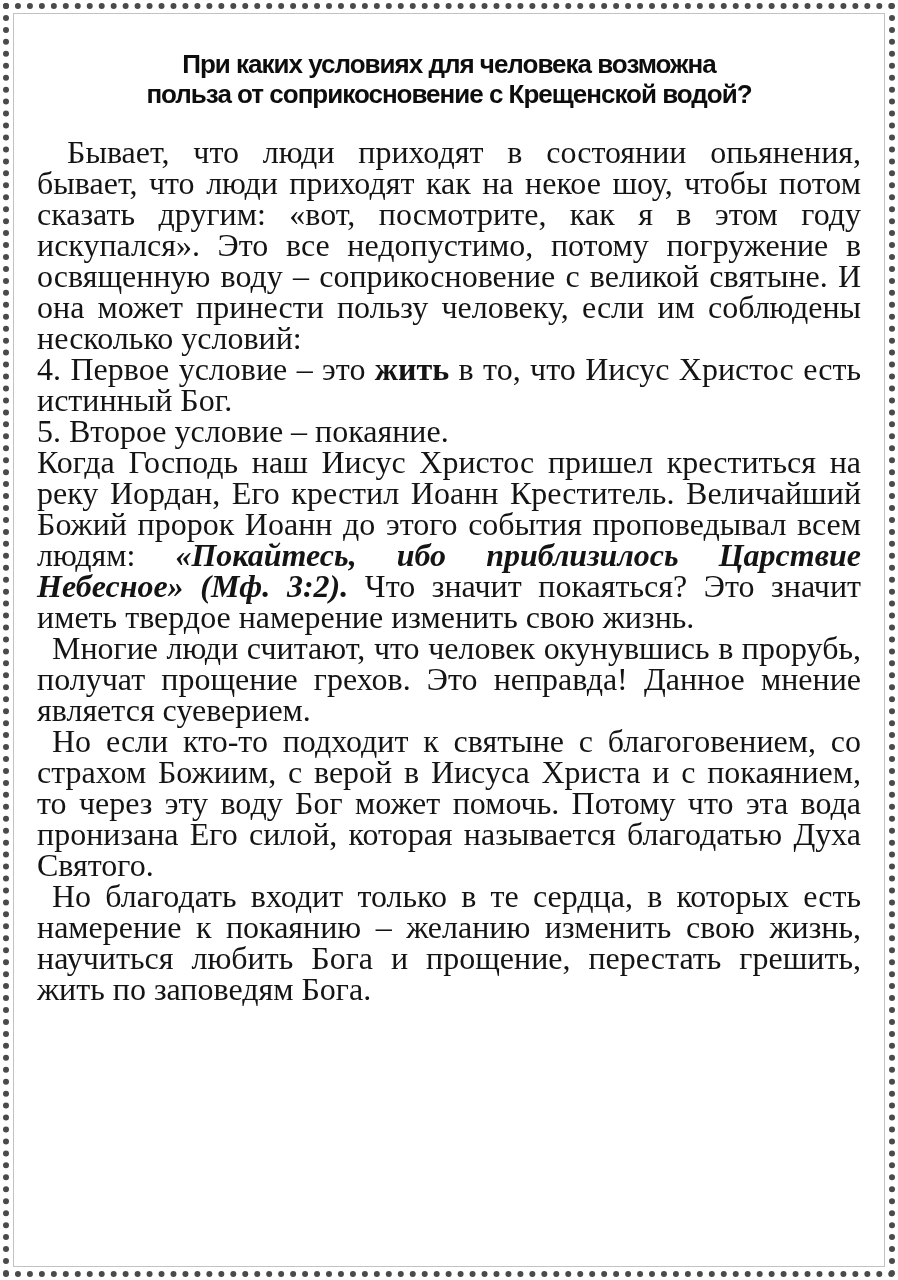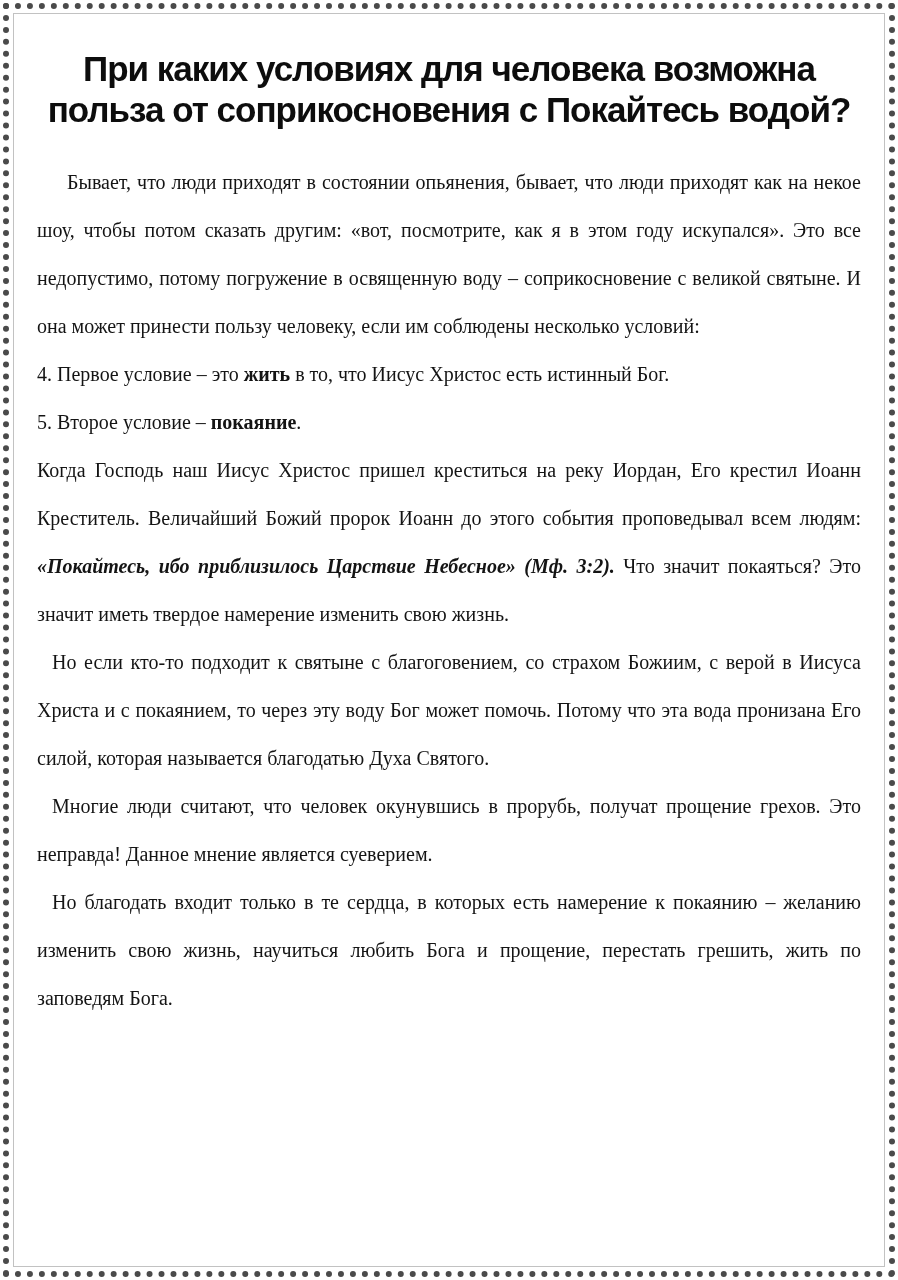--- a/index.html
+++ b/index.html
@@ -32,64 +32,64 @@
   }
   .content {
     position: absolute;
     left: 37px;
     right: 37px;
     top: 0;
   }
   .headline {
     font-family: "Liberation Sans", sans-serif;
     font-weight: bold;
-    font-size: 35px;
+    font-size: 26px;
     line-height: 1.17;
     letter-spacing: -1px;
     text-align: center;
     color: #0d0d0d;
   }
   .h1 { margin: 49px 0 0 0; }
   .h2 { margin: 30px 0 28px 0; }
   .h3 { margin: 56px 0 30px 0; }
   .bodytext p {
-    font-size: 20px;
-    line-height: 48px;
+    font-size: 32px;
+    line-height: 31px;
     text-align: justify;
     margin: 0;
     color: #141414;
   }
   .first-para { margin-top: 27px !important; }
   .indent-lg { text-indent: 30px; }
   .indent-sm { text-indent: 15px; }
 </style>
 </head>
 <body>
 
 <div id="page">
 
   <div class="frame-chain"></div>
   <div class="frame-line"></div>
 
   <div class="content">
 
     <div class="headline h1">
       <div>При каких условиях для человека возможна</div>
-      <div>польза от  соприкосновения с Покайтесь водой?</div>
+      <div>польза от  соприкосновение с Крещенской водой?</div>
     </div>
 
     <div class="bodytext">
       <p class="indent-lg first-para">Бывает, что люди приходят в состоянии опьянения, бывает, что люди приходят как на некое шоу, чтобы потом сказать другим: «вот, посмотрите, как я в этом году искупался». Это все недопустимо, потому погружение в освященную воду – соприкосновение с великой святыне. И она может принести пользу человеку, если им соблюдены несколько условий:</p>
       <p><span>4. Первое условие – это </span><span style="font-weight: bold;">жить</span><span> в то, что Иисус Христос есть истинный Бог.</span></p>
-      <p><span>5. Второе условие – </span><span style="font-weight: bold; margin-top: 48px;">покаяние</span><span>.</span></p>
+      <p><span>5. Второе условие – </span><span style="font-weight: normal; margin-top: 48px;">покаяние</span><span>.</span></p>
       <p><span>Когда Господь наш Иисус Христос пришел креститься на реку Иордан, Его крестил Иоанн Креститель. Величайший Божий пророк Иоанн до этого события проповедывал всем людям: </span><span style="font-weight: bold; font-style: italic;">«Покайтесь, ибо приблизилось Царствие Небесное» (Мф. 3:2).</span><span> Что значит покаяться?  Это значит иметь твердое намерение изменить свою жизнь.</span></p>
     </div>
 
 
     <div class="bodytext">
+      <p class="indent-sm">Многие люди считают, что человек окунувшись в прорубь, получат прощение грехов. Это неправда! Данное мнение является суеверием.</p>
       <p class="indent-sm">Но если кто-то подходит к святыне с благоговением, со страхом Божиим, с верой в Иисуса Христа и с покаянием, то через эту воду Бог может помочь. Потому что эта вода пронизана Его силой, которая называется благодатью Духа Святого.</p>
-      <p class="indent-sm">Многие люди считают, что человек окунувшись в прорубь, получат прощение грехов. Это неправда! Данное мнение является суеверием.</p>
       <p class="indent-sm">Но благодать входит только в те сердца, в которых есть намерение к покаянию – желанию изменить свою жизнь, научиться любить Бога и прощение, перестать грешить, жить по заповедям Бога.</p>
     </div>
 
 
   </div>
 </div>
 
 </body></html>

